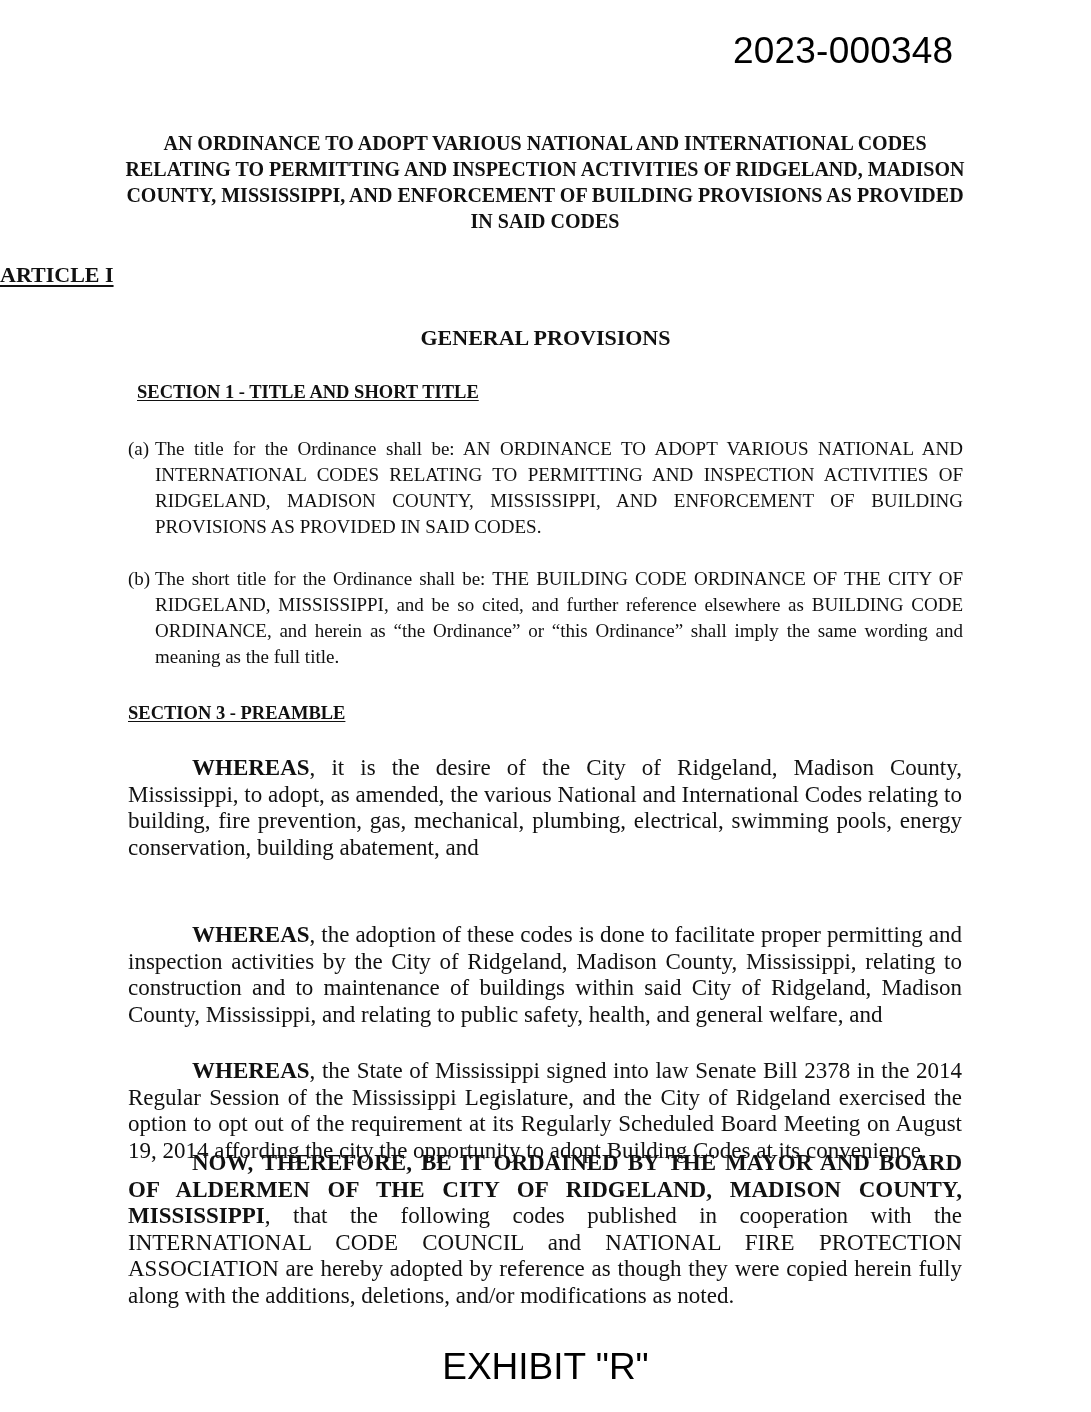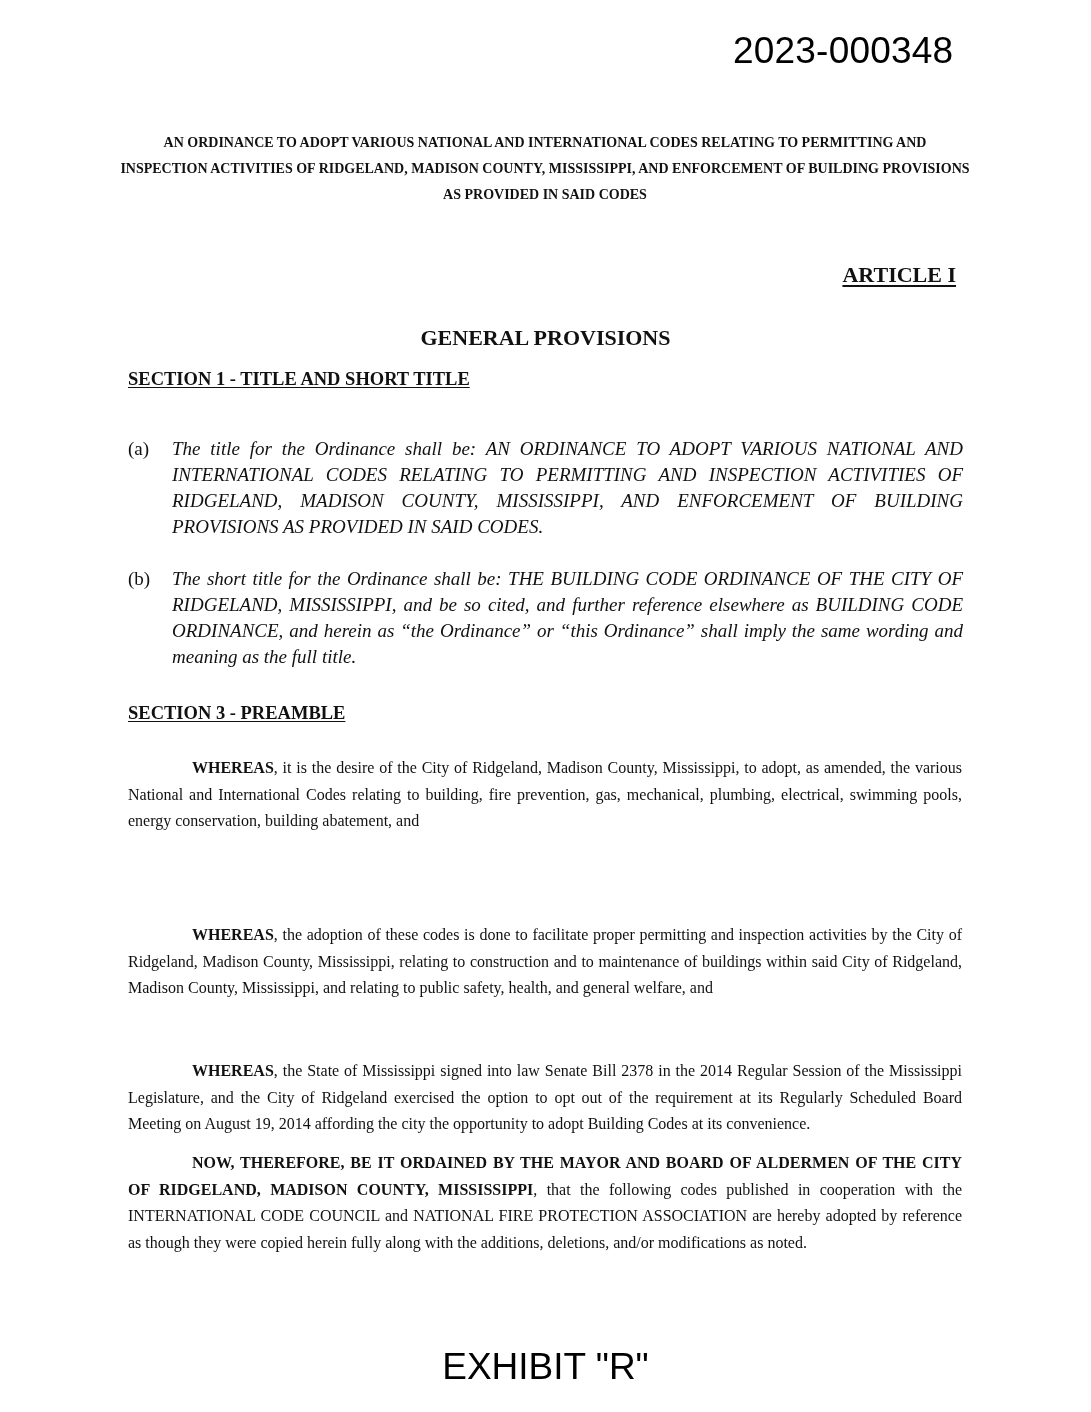--- a/index.html
+++ b/index.html
@@ -24,30 +24,30 @@
       color: #000;
       letter-spacing: 0.2px;
     }
     .ord-title {
       position: absolute;
       top: 130px;
       left: 120px;
       width: 850px;
       text-align: center;
       font-weight: bold;
-      font-size: 14px;
+      font-size: 20px;
       line-height: 26px;
       color: #111;
     }
     .article-heading {
       position: absolute;
       top: 262px;
       left: 0;
       width: 956px;
-      text-align: right;
+      text-align: left;
       font-weight: bold;
       font-size: 22px;
       text-decoration: underline;
       text-underline-offset: 3px;
     }
     .general-heading {
       position: absolute;
       top: 325px;
       left: 0;
       width: 1091px;
@@ -56,48 +56,47 @@
       font-size: 22px;
     }
     .section-heading {
       position: absolute;
       left: 128px;
       font-weight: bold;
       font-size: 18.5px;
       text-decoration: underline;
       text-underline-offset: 2px;
     }
-    #sec1-heading { top: 369px; }
+    #sec1-heading { top: 382px; margin-left: 9px; }
     #sec2-heading { top: 703px; }
     .list-item {
       position: absolute;
       left: 128px;
       width: 835px;
       font-size: 19px;
       line-height: 26px;
       text-align: justify;
     }
     .list-item .marker {
       position: absolute;
       left: 0;
       top: 0;
     }
     .list-item .body {
       display: block;
-      margin-left: 44px;
+      margin-left: 27px;
       text-align: justify;
-      font-style: italic;
     }
     #item-a { top: 436px; }
     #item-b { top: 566px; }
     .para {
       position: absolute;
       left: 128px;
       width: 834px;
-      font-size: 16px;
+      font-size: 23px;
       line-height: 26.5px;
       text-align: justify;
       text-indent: 64px;
     }
     .para b { font-weight: bold; }
     #para-1 { top: 755px; }
     #para-2 { top: 922px; }
     #para-3 { top: 1018px; margin-top: 40px; }
     #para-4 { top: 1150px; }
     .exhibit {

